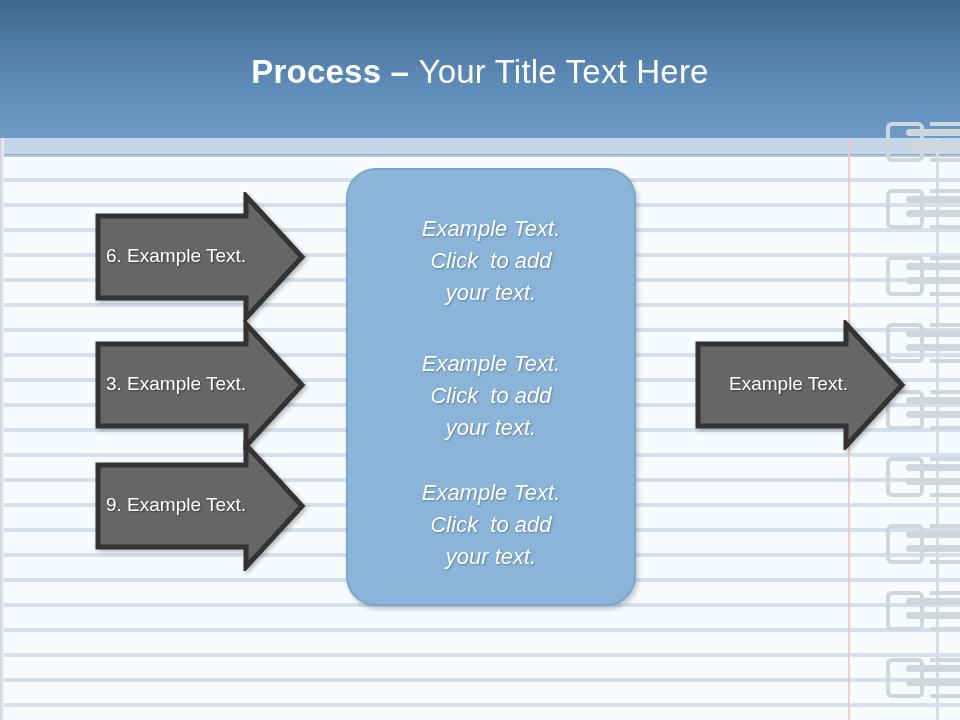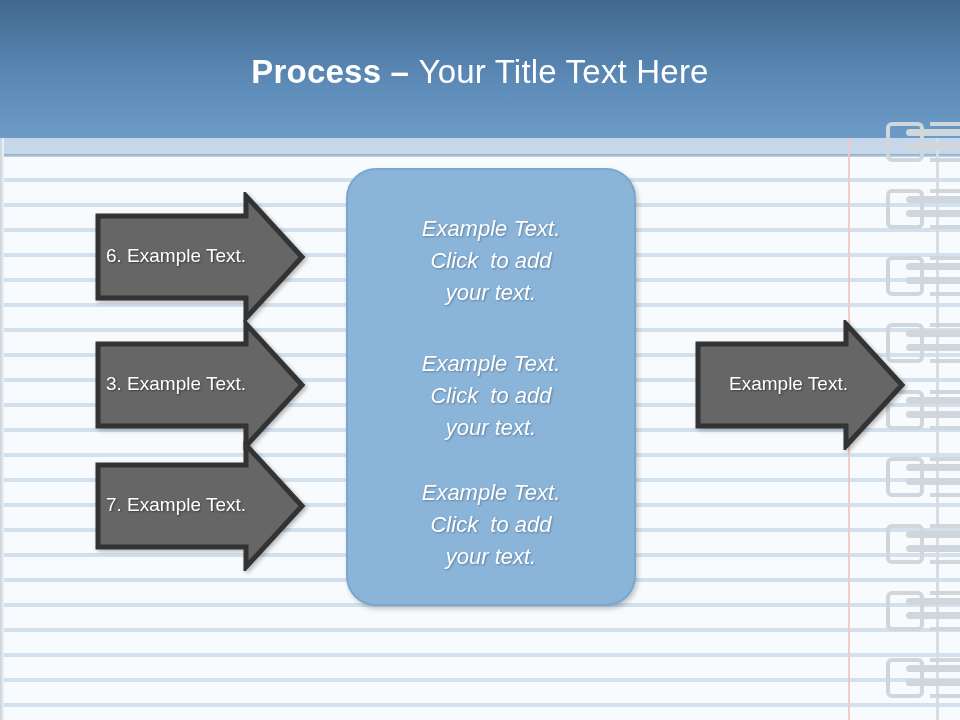--- a/index.html
+++ b/index.html
@@ -257,21 +257,21 @@
       <polygon points="4,24 152,24 152,4 208,65 152,126 152,106 4,106" fill="#666666" stroke="#333333" stroke-width="5" stroke-linejoin="miter"></polygon>
     </svg>
   </div>
   <div class="arrow-label" style="left:106px; top:373px;">3. Example Text.</div>
 
   <div class="arrow-gray" style="left:94px; top:441px;">
     <svg width="212" height="130" viewBox="0 0 212 130">
       <polygon points="4,24 152,24 152,4 208,65 152,126 152,106 4,106" fill="#666666" stroke="#333333" stroke-width="5" stroke-linejoin="miter"></polygon>
     </svg>
   </div>
-  <div class="arrow-label" style="left:106px; top:494px;">7. Example Text.</div>
+  <div class="arrow-label" style="left:106px; top:494px;">9. Example Text.</div>
 
   <div class="blue-box"></div>
 
   <div class="blue-text-group" style="left:346px; top:213px;">
     <span class="ln">Example Text.</span>
     <span class="ln">Click  to add</span>
     <span class="ln">your text.</span>
   </div>
 
   <div class="blue-text-group" style="left:346px; top:348px;">

